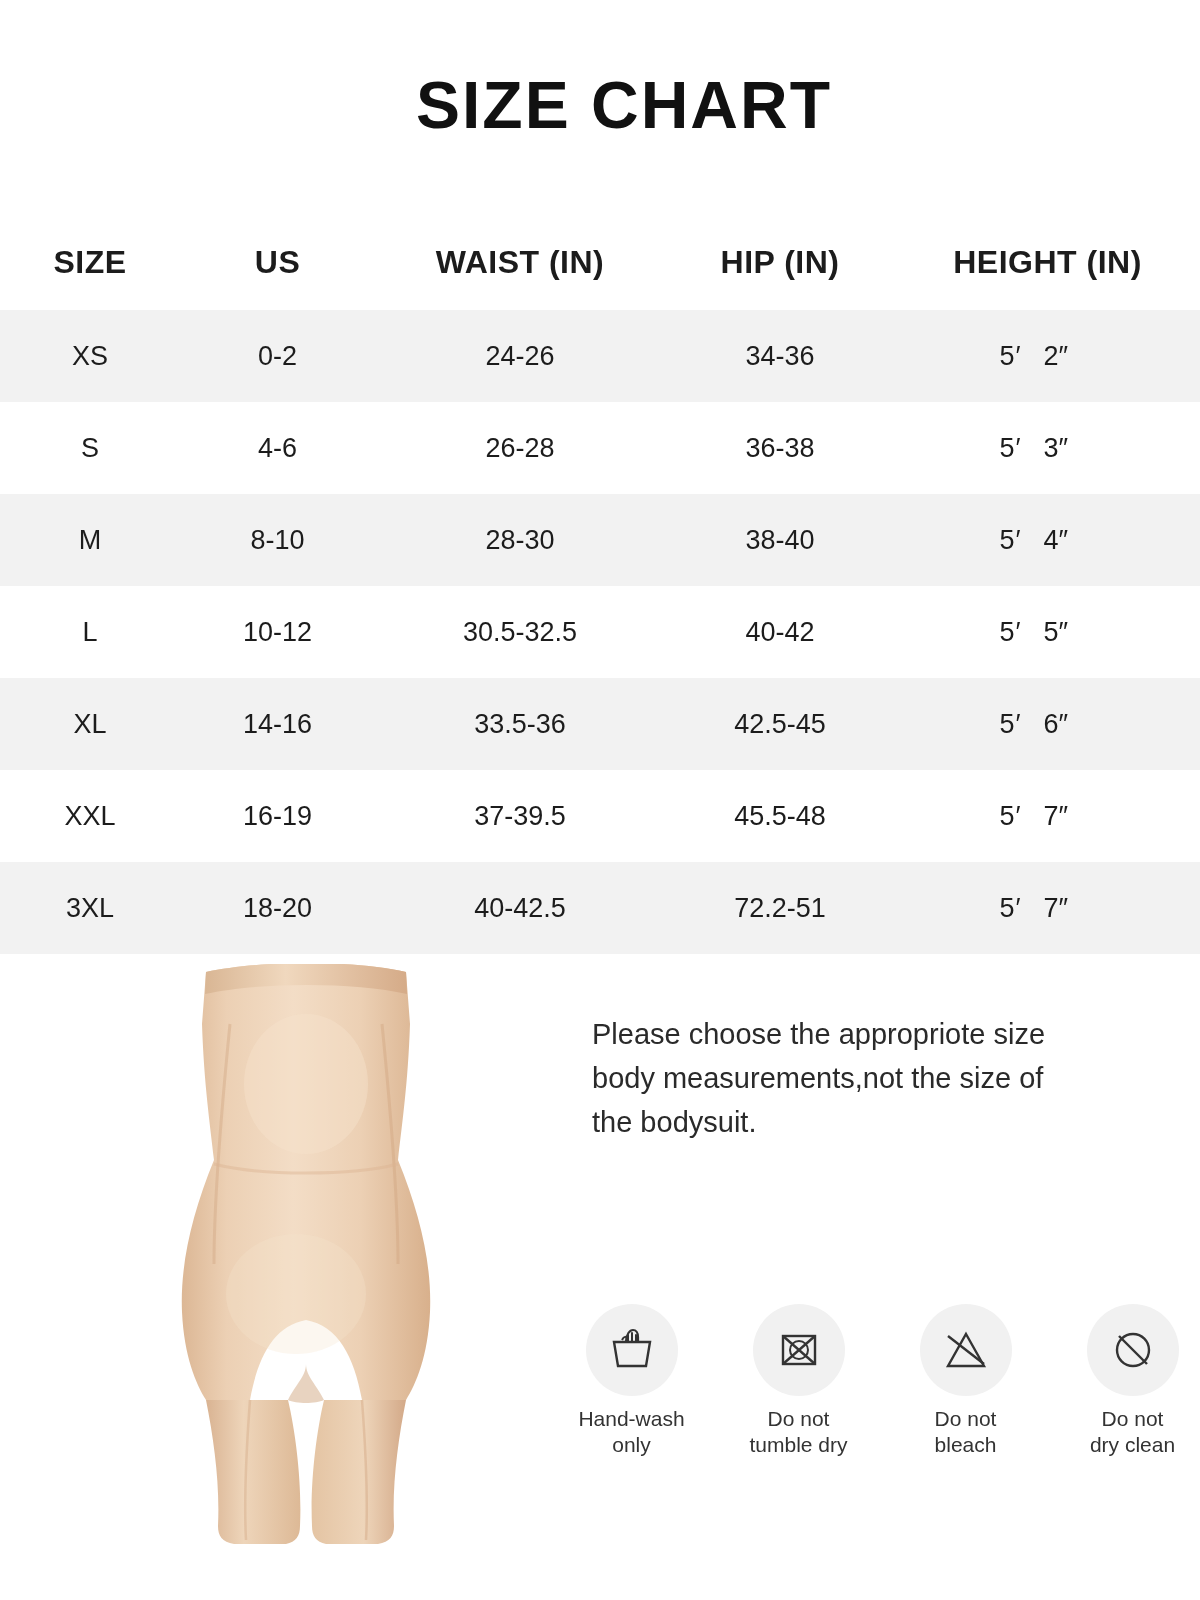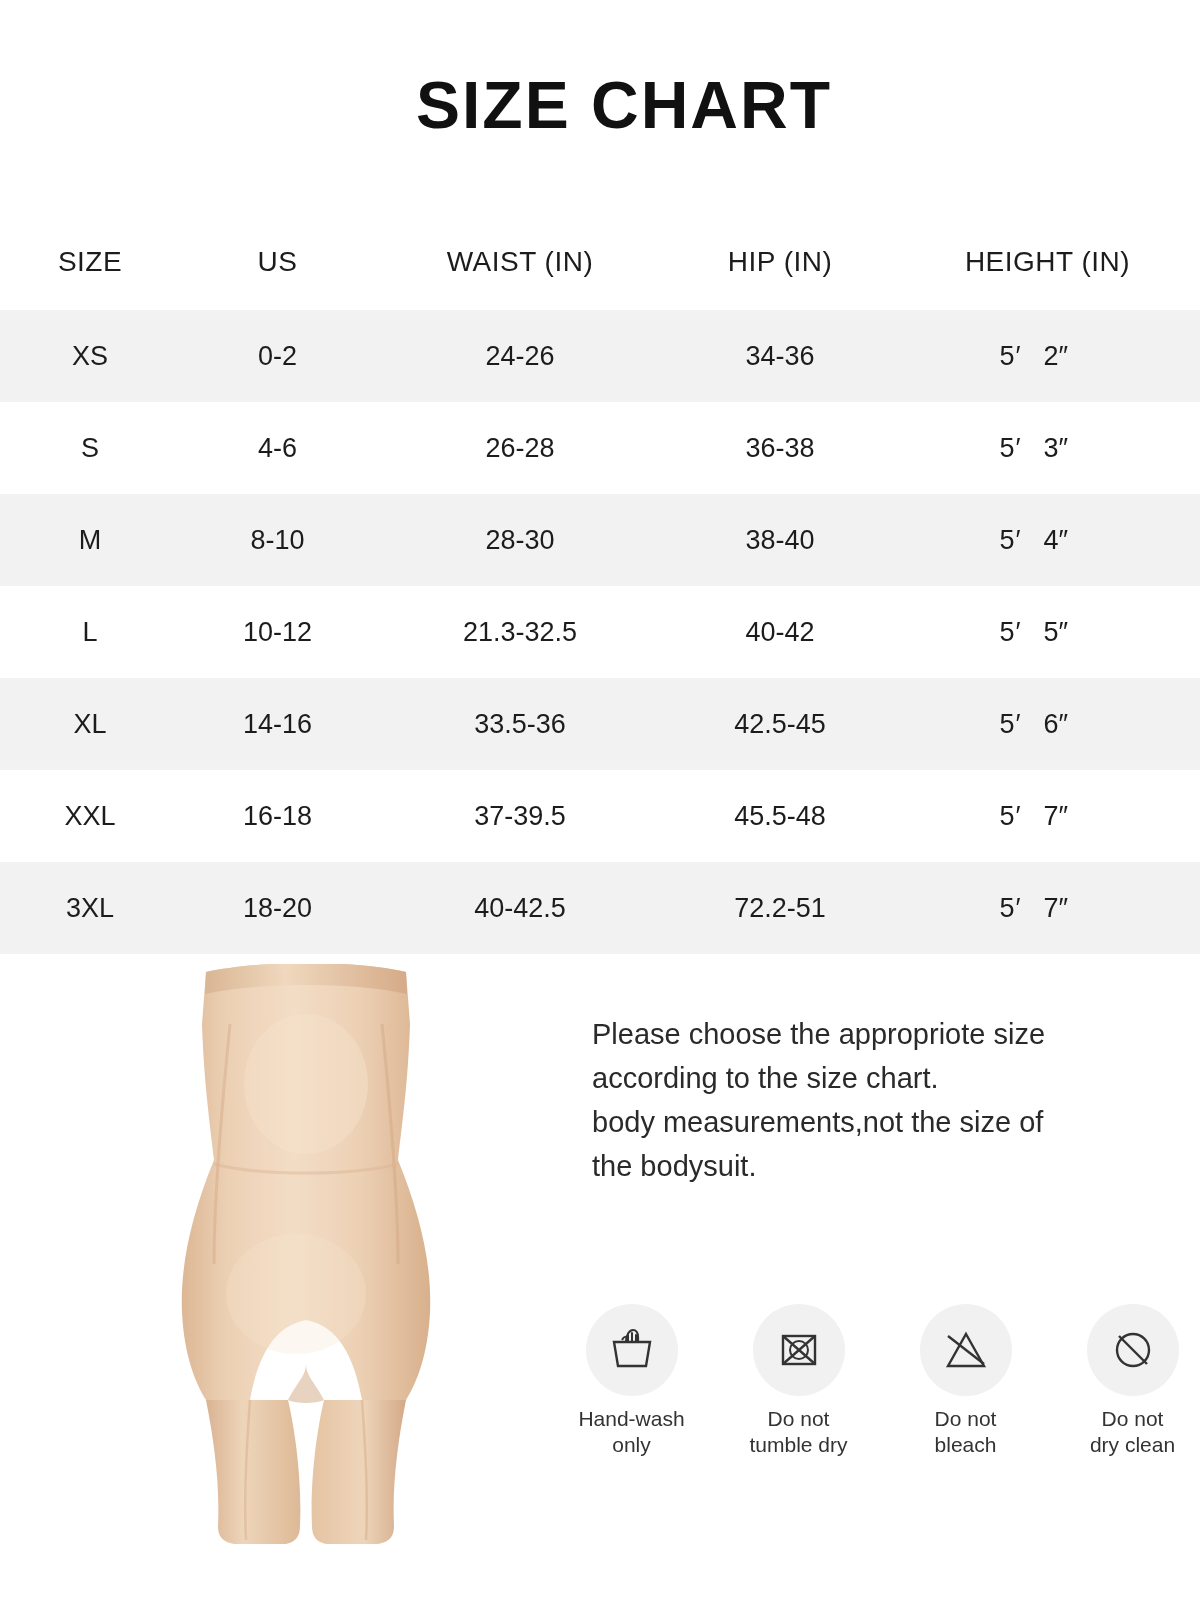--- a/index.html
+++ b/index.html
@@ -50,22 +50,22 @@
   table.size-table th,
   table.size-table td {
     text-align: center;
     vertical-align: middle;
     font-size: 27px;
     color: #1c1c1c;
     padding: 0;
     height: 92px;
   }
   table.size-table thead th {
-    font-weight: normal;
-    font-size: 28px;
+    font-weight: bold;
+    font-size: 32px;
     letter-spacing: 0.5px;
     height: 96px;
     background: #ffffff;
   }
   table.size-table tbody tr:nth-child(odd) td {
     background: #f2f2f2;
   }
   table.size-table tbody tr:nth-child(even) td {
     background: #ffffff;
   }
@@ -184,34 +184,34 @@
         <tr>
           <td>M</td>
           <td>8-10</td>
           <td>28-30</td>
           <td>38-40</td>
           <td><span class="height-cell"><span class="ft">5′</span><span class="in">4″</span></span></td>
         </tr>
         <tr>
           <td>L</td>
           <td>10-12</td>
-          <td>21.3-32.5</td>
+          <td>30.5-32.5</td>
           <td>40-42</td>
           <td><span class="height-cell"><span class="ft">5′</span><span class="in">5″</span></span></td>
         </tr>
         <tr>
           <td>XL</td>
           <td>14-16</td>
           <td>33.5-36</td>
           <td>42.5-45</td>
           <td><span class="height-cell"><span class="ft">5′</span><span class="in">6″</span></span></td>
         </tr>
         <tr>
           <td>XXL</td>
-          <td>16-18</td>
+          <td>16-19</td>
           <td>37-39.5</td>
           <td>45.5-48</td>
           <td><span class="height-cell"><span class="ft">5′</span><span class="in">7″</span></span></td>
         </tr>
         <tr>
           <td>3XL</td>
           <td>18-20</td>
           <td>40-42.5</td>
           <td>72.2-51</td>
           <td><span class="height-cell"><span class="ft">5′</span><span class="in">7″</span></span></td>
@@ -273,21 +273,20 @@
         <path d="M104 200 C150 212 242 212 288 200" stroke="#dcb392" stroke-width="3" fill="none" opacity="0.45"></path>
         <path d="M140 436 C136 490 134 540 136 576" stroke="#d7b08e" stroke-width="2.5" fill="none" opacity="0.5"></path>
         <path d="M252 436 C256 490 258 540 256 576" stroke="#d2a683" stroke-width="2.5" fill="none" opacity="0.45"></path>
         <ellipse cx="196" cy="120" rx="62" ry="70" fill="#f6e3cd" opacity="0.45"></ellipse>
         <ellipse cx="186" cy="330" rx="70" ry="60" fill="#f6e3cd" opacity="0.3"></ellipse>
       </svg>
     </div>
 
     <div class="info">
       <p>Please choose the appropriote size</p>
-      <p>according to the size chart.</p>
       <p>body measurements,not the size of</p>
       <p>the bodysuit.</p>
     </div>
 
     <div class="care-row">
 
       <div class="care-item">
         <div class="care-circle">
           <svg width="52" height="48" viewBox="0 0 52 48">
             <path d="M8 16 H44 L40 40 H12 Z" fill="none" stroke="#333" stroke-width="2.4"></path>

